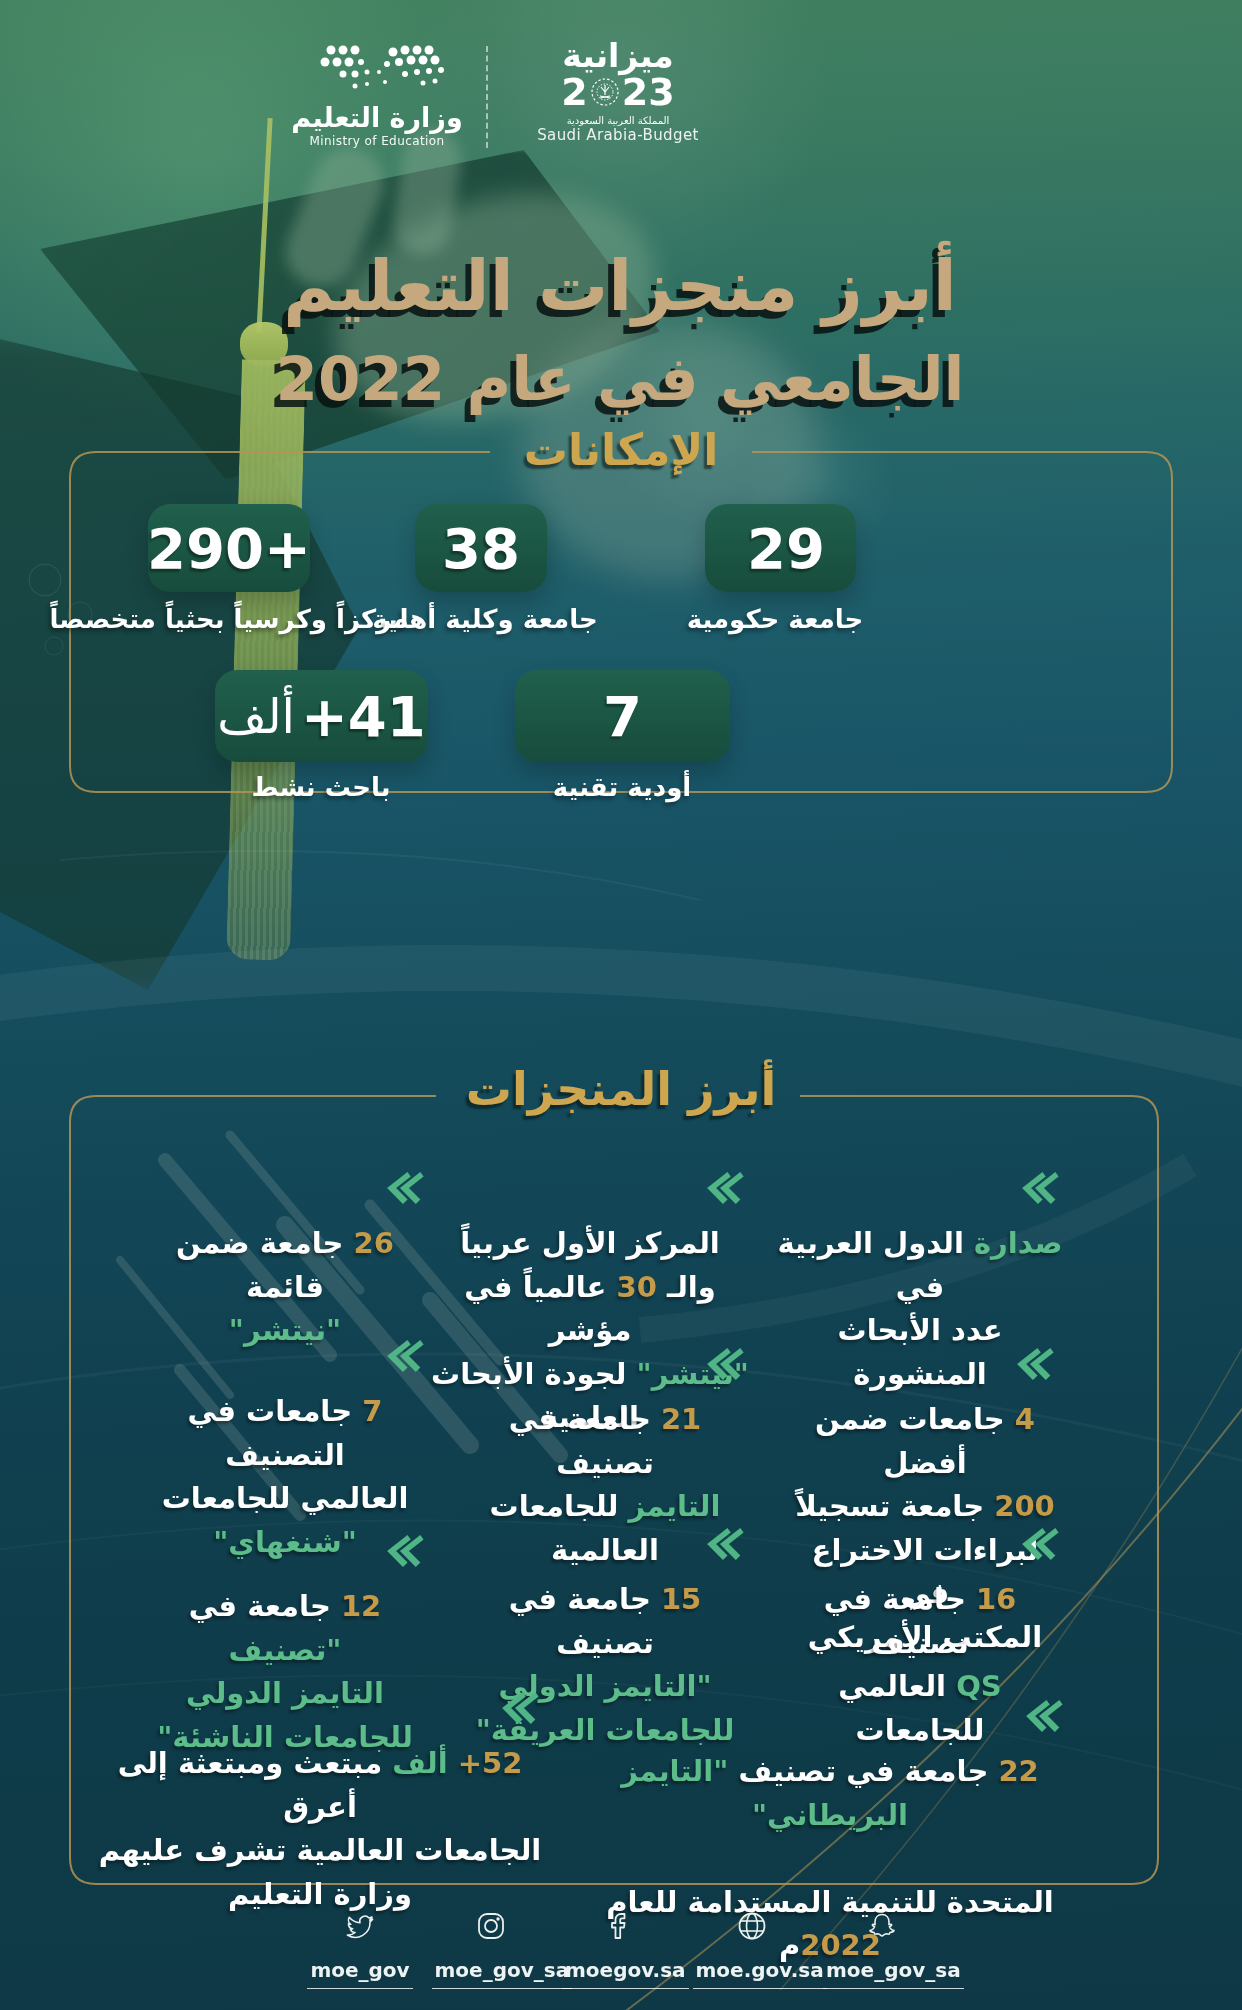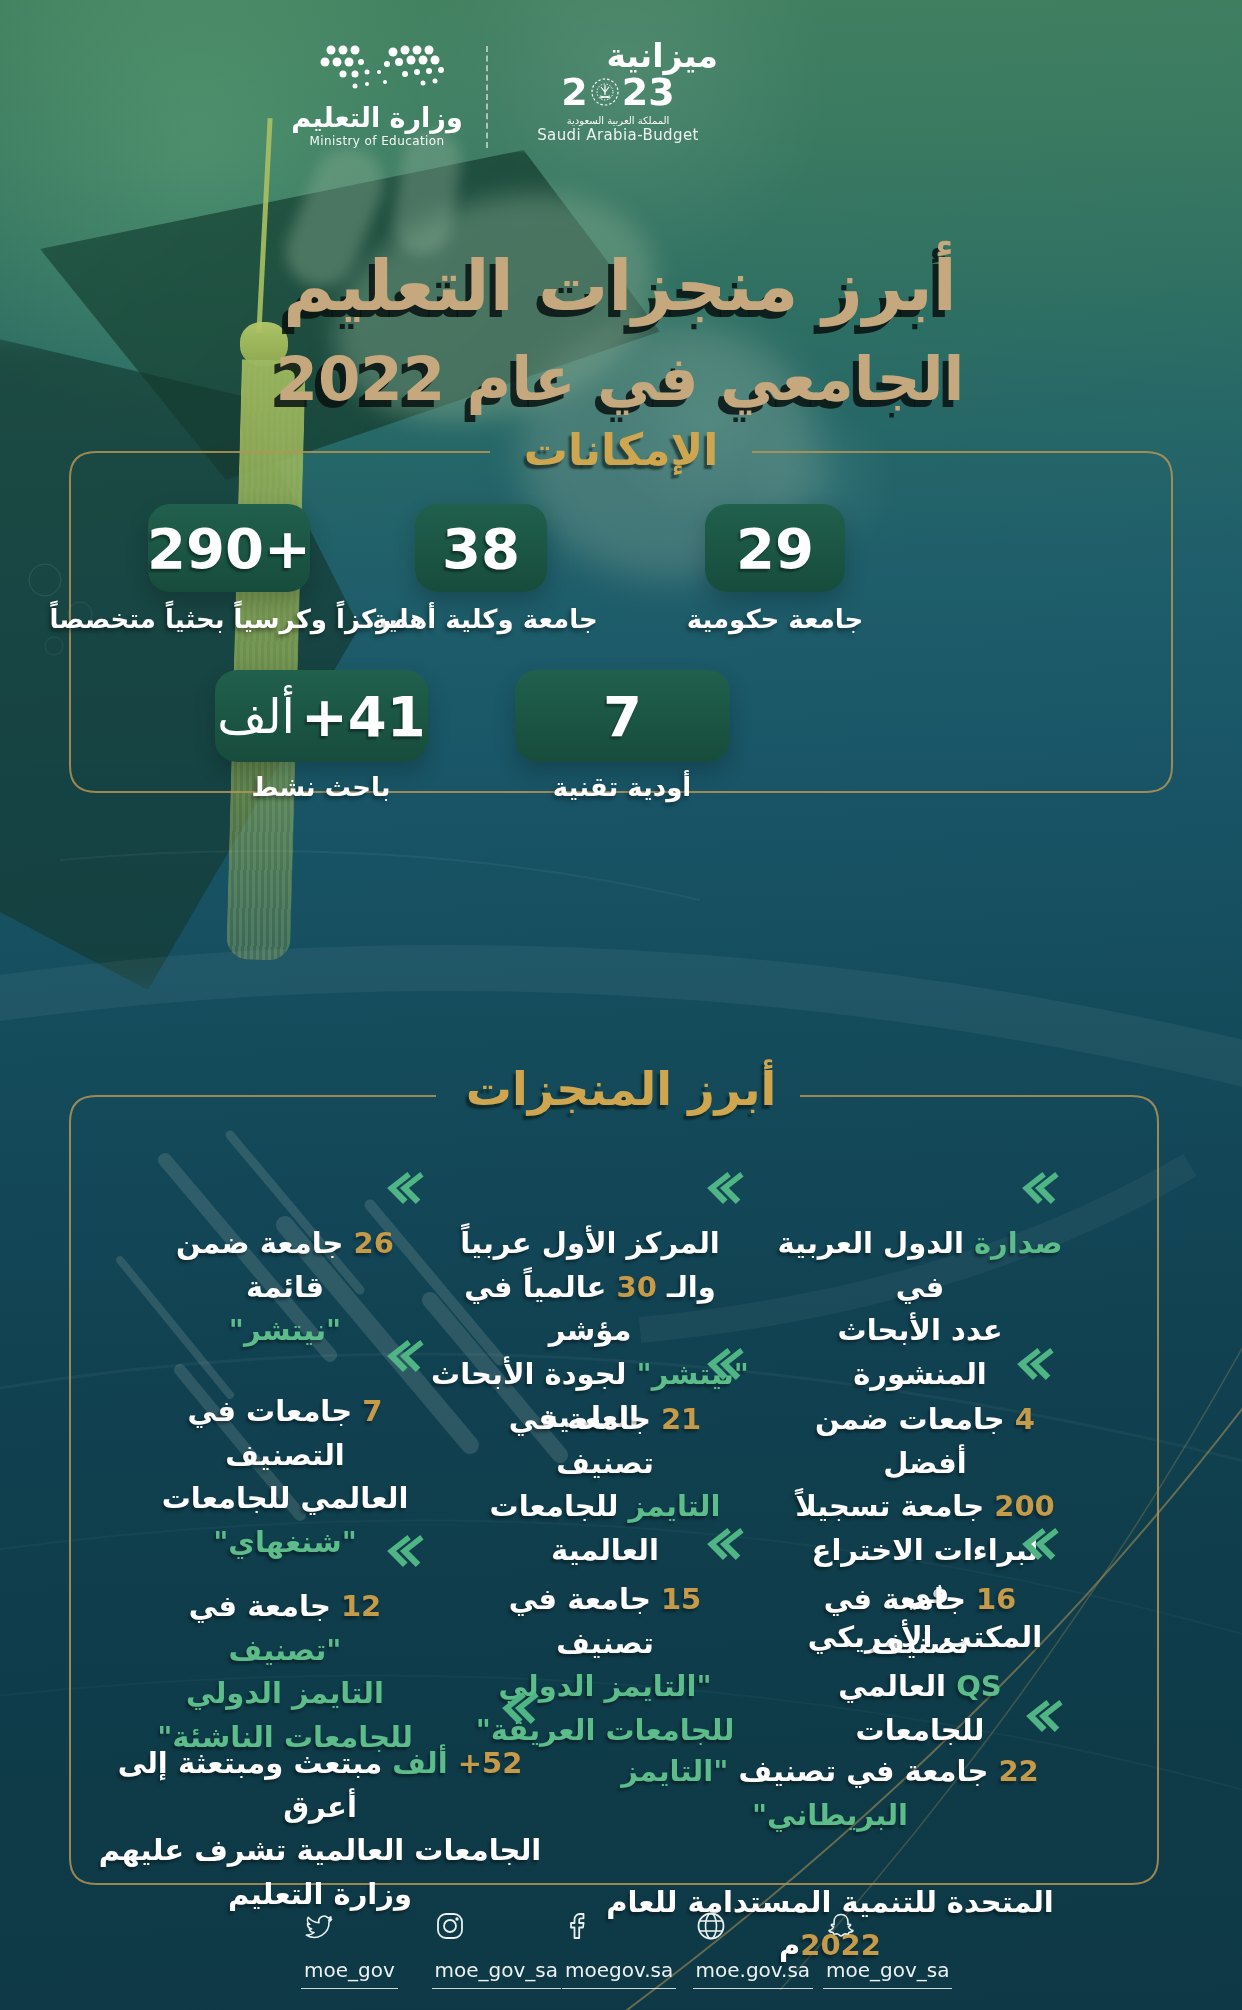--- a/index.html
+++ b/index.html
@@ -26,21 +26,21 @@
   .tassel-knot{left:240px;top:322px;width:48px;height:44px;border-radius:45%;background:linear-gradient(#b3c868,#93ad50);opacity:.95;}
   .tassel-strip{left:234px;top:360px;width:64px;height:600px;border-radius:0 0 22px 22px;transform:rotate(1.5deg);
     background:linear-gradient(to bottom,rgba(157,184,94,.95),rgba(140,171,82,.7) 55%,rgba(128,158,74,.35)),
     repeating-linear-gradient(90deg,rgba(255,255,255,.12) 0 3px,rgba(0,0,0,.06) 3px 6px);}
   
   .moe{left:282px;top:42px;width:190px;text-align:center;color:#fff;}
   .moe .ar{font-size:27px;font-weight:bold;margin-top:4px;}
   .moe .en{font-size:12px;letter-spacing:.4px;margin-top:1px;opacity:.95;}
   .divider{left:486px;top:46px;height:102px;border-left:2px dashed rgba(255,255,255,.55);}
   .budget{left:518px;top:36px;width:200px;text-align:center;color:#fff;}
-  .budget .ar{font-size:33px;font-weight:bold;text-align:right;}
+  .budget .ar{font-size:33px;font-weight:bold;}
   .budget .year{display:flex;align-items:center;justify-content:center;gap:2px;font-size:38px;font-weight:bold;line-height:1;margin-top:-2px;}
   .budget .country{font-size:10px;margin-top:4px;}
   .budget .cen{font-size:15px;letter-spacing:.4px;opacity:.9;}
   
   .main-title{left:230px;top:244px;width:780px;text-align:center;color:#c6a87e;font-weight:bold;
     text-shadow:-6px 7px 0 rgba(8,18,16,.85);}
   .main-title .l1{font-size:70px;line-height:1.2;}
   .main-title .l2{font-size:61px;line-height:1.2;margin-top:14px;}
   .sec-title{left:0;width:1242px;text-align:center;color:#cda64f;font-weight:bold;text-shadow:-3px 4px 2px rgba(8,18,16,.55);}
   
@@ -49,21 +49,21 @@
   .card-num{font-size:56px;font-weight:bold;text-shadow:-2px 3px 2px rgba(0,0,0,.35);}
   .card-unit{font-size:48px;font-weight:normal;margin-right:6px;}
   .card-label{color:#fff;font-size:26px;font-weight:bold;text-align:center;text-shadow:-2px 3px 4px rgba(0,0,0,.4);z-index:3;}
   
   .ach{position:absolute;text-align:center;z-index:3;}
   .ach .chev{position:absolute;top:-52px;right:4px;}
   .ach-text{font-size:29px;font-weight:bold;line-height:1.5;color:#fff;text-shadow:-2px 3px 3px rgba(0,0,0,.35);}
   .c-w{color:#ffffff;} .c-gr{color:#5cbc8a;} .c-gd{color:#c59a49;}
   
   .socials{left:301px;top:1908px;width:640px;display:flex;justify-content:space-between;z-index:3;}
-  .social{width:118px;color:#edf2f2;cursor:pointer;}
+  .social{width:118px;text-align:center;color:#edf2f2;cursor:pointer;font-weight:bold;}
   .social .handle{display:inline-block;font-size:20px;margin-top:10px;padding:0 3px 6px;border-bottom:1.5px solid rgba(255,255,255,.8);}
   svg.deco,svg.border-svg{position:absolute;left:0;top:0;pointer-events:none;}
   .z2{z-index:2;} .z3{z-index:3;}
 </style>
 </head>
 <body>
 
 <div class="poster">
 
   <div class="abs cap-board"></div>
@@ -163,21 +163,21 @@
   <div class="abs main-title z3">
     <div class="l1">أبرز منجزات التعليم</div>
     <div class="l2">الجامعي في عام 2022</div>
   </div>
 
   <div class="abs sec-title z3" style="top:424px;font-size:44px;">الإمكانات</div>
   <svg class="border-svg z2" width="1242" height="2010">
     <path d="M752,452 H1146 Q1172,452 1172,478 V766 Q1172,792 1146,792 H96 Q70,792 70,766 V478 Q70,452 96,452 H490" stroke="#b49455" stroke-width="2" fill="none" opacity="0.85"></path>
   </svg>
 
-  <div class="abs card" style="left:705px;top:504px;width:140px;height:88px;">
+  <div class="abs card" style="left:705px;top:504px;width:140px;height:88px;padding-left:11px;">
     <div class="card-num" dir="ltr">29</div>
   </div>
   <div class="abs card-label" style="left:625px;top:604px;width:300px;">جامعة حكومية</div>
 
   <div class="abs card" style="left:415px;top:504px;width:132px;height:88px;">
     <div class="card-num" dir="ltr">38</div>
   </div>
   <div class="abs card-label" style="left:335px;top:604px;width:300px;">جامعة وكلية أهلية</div>
 
   <div class="abs card" style="left:148px;top:504px;width:162px;height:88px;">

